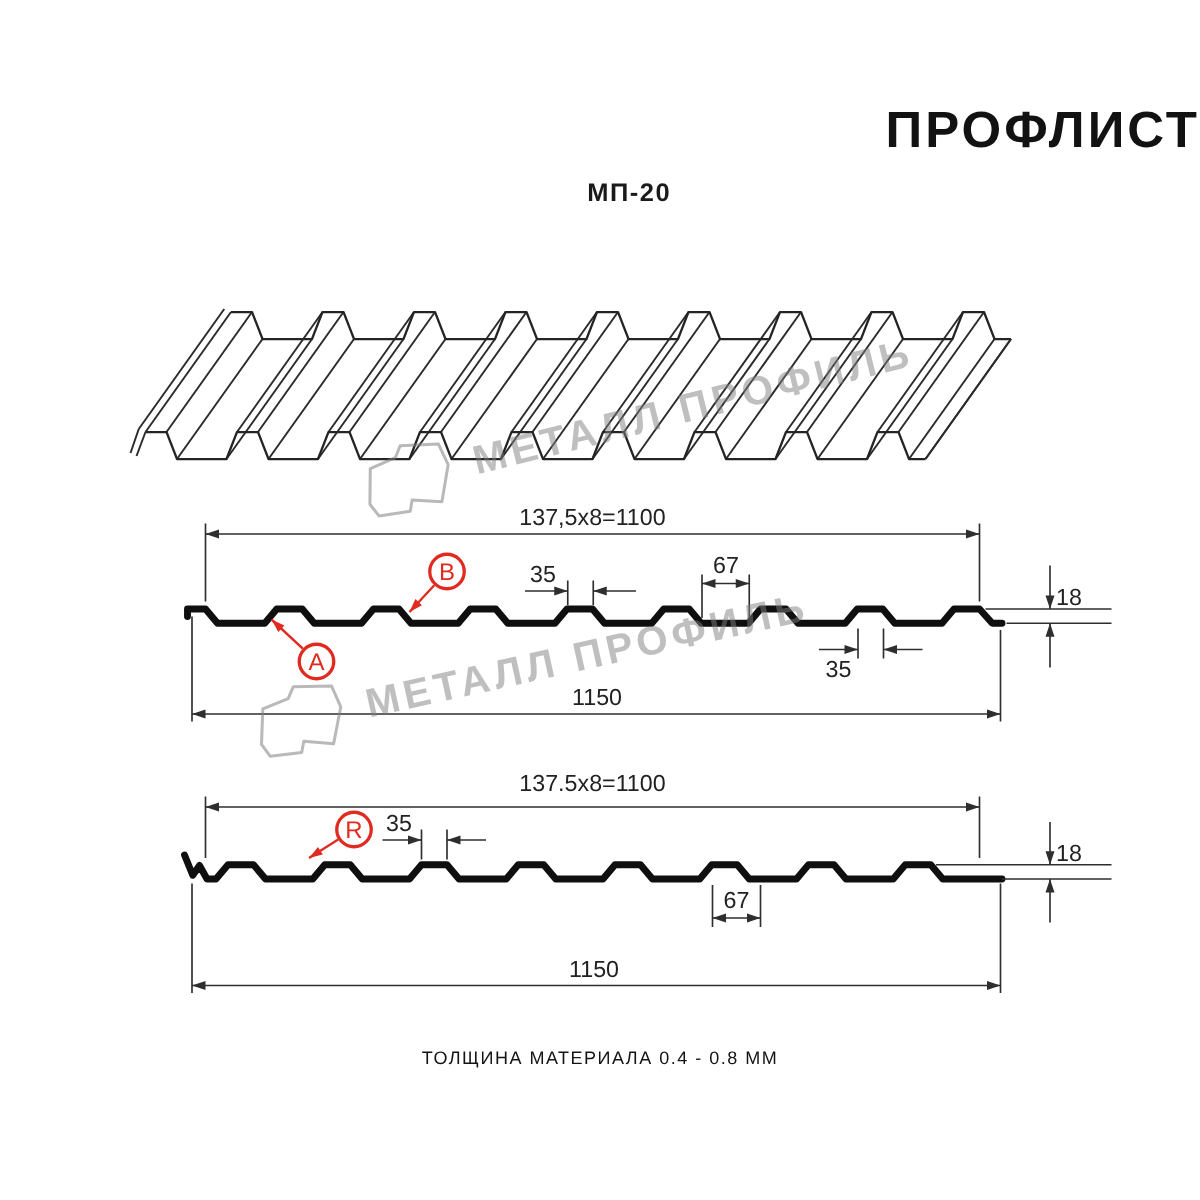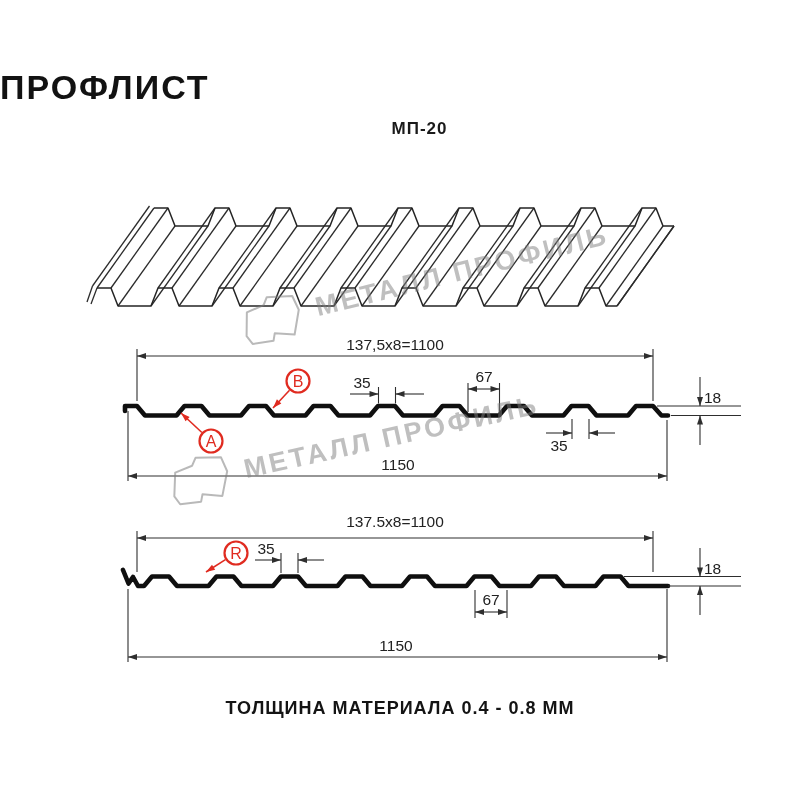--- a/index.html
+++ b/index.html
@@ -1,31 +1,31 @@
 <!DOCTYPE html>
 <html><head>
 <meta charset="utf-8">
 <style>
   html,body{margin:0;padding:0;background:#ffffff;}
   body{width:800px;height:800px;font-family:"Liberation Sans",sans-serif;}
   .page{position:relative;width:800px;height:800px;overflow:hidden;background:#fff;}
-  .page-title{position:absolute;top:68px;left:0;right:0;margin:0;text-align:left;
+  .page-title{position:absolute;top:68px;left:0;right:0;margin:0;text-align:right;
     font-size:34px;font-weight:800;letter-spacing:2px;color:#121212;}
   .page-subtitle{position:absolute;top:119px;left:0;right:0;text-align:center;
     font-size:17px;font-weight:700;letter-spacing:1px;color:#1a1a1a;padding-left:39px;}
   #drawing{position:absolute;left:0;top:0;z-index:2;}
   .wm{position:absolute;z-index:3;display:flex;align-items:center;gap:14px;
     color:rgba(128,128,128,0.5);font-weight:700;font-size:27px;letter-spacing:3px;
     white-space:nowrap;transform-origin:0 50%;pointer-events:none;}
   .wm1{left:242px;top:302px;transform:rotate(-14deg);}
   .wm2{left:170px;top:462px;transform:rotate(-12.5deg);}
   .wm-logo{width:62px;height:48px;flex:0 0 auto;}
   .wm-logo path{fill:none;stroke:rgba(128,128,128,0.55);stroke-width:2;stroke-linejoin:round;}
   .page-footer{position:absolute;top:698px;left:0;right:0;text-align:center;
-    font-size:18px;font-weight:700;letter-spacing:1px;color:#141414;}
+    font-size:12px;font-weight:400;letter-spacing:1px;color:#141414;}
   svg text{font-family:"Liberation Sans",sans-serif;}
 </style>
 </head>
 <body>
 
 <div class="page">
 
   <h1 class="page-title">ПРОФЛИСТ</h1>
   <div class="page-subtitle">МП-20</div>
 

